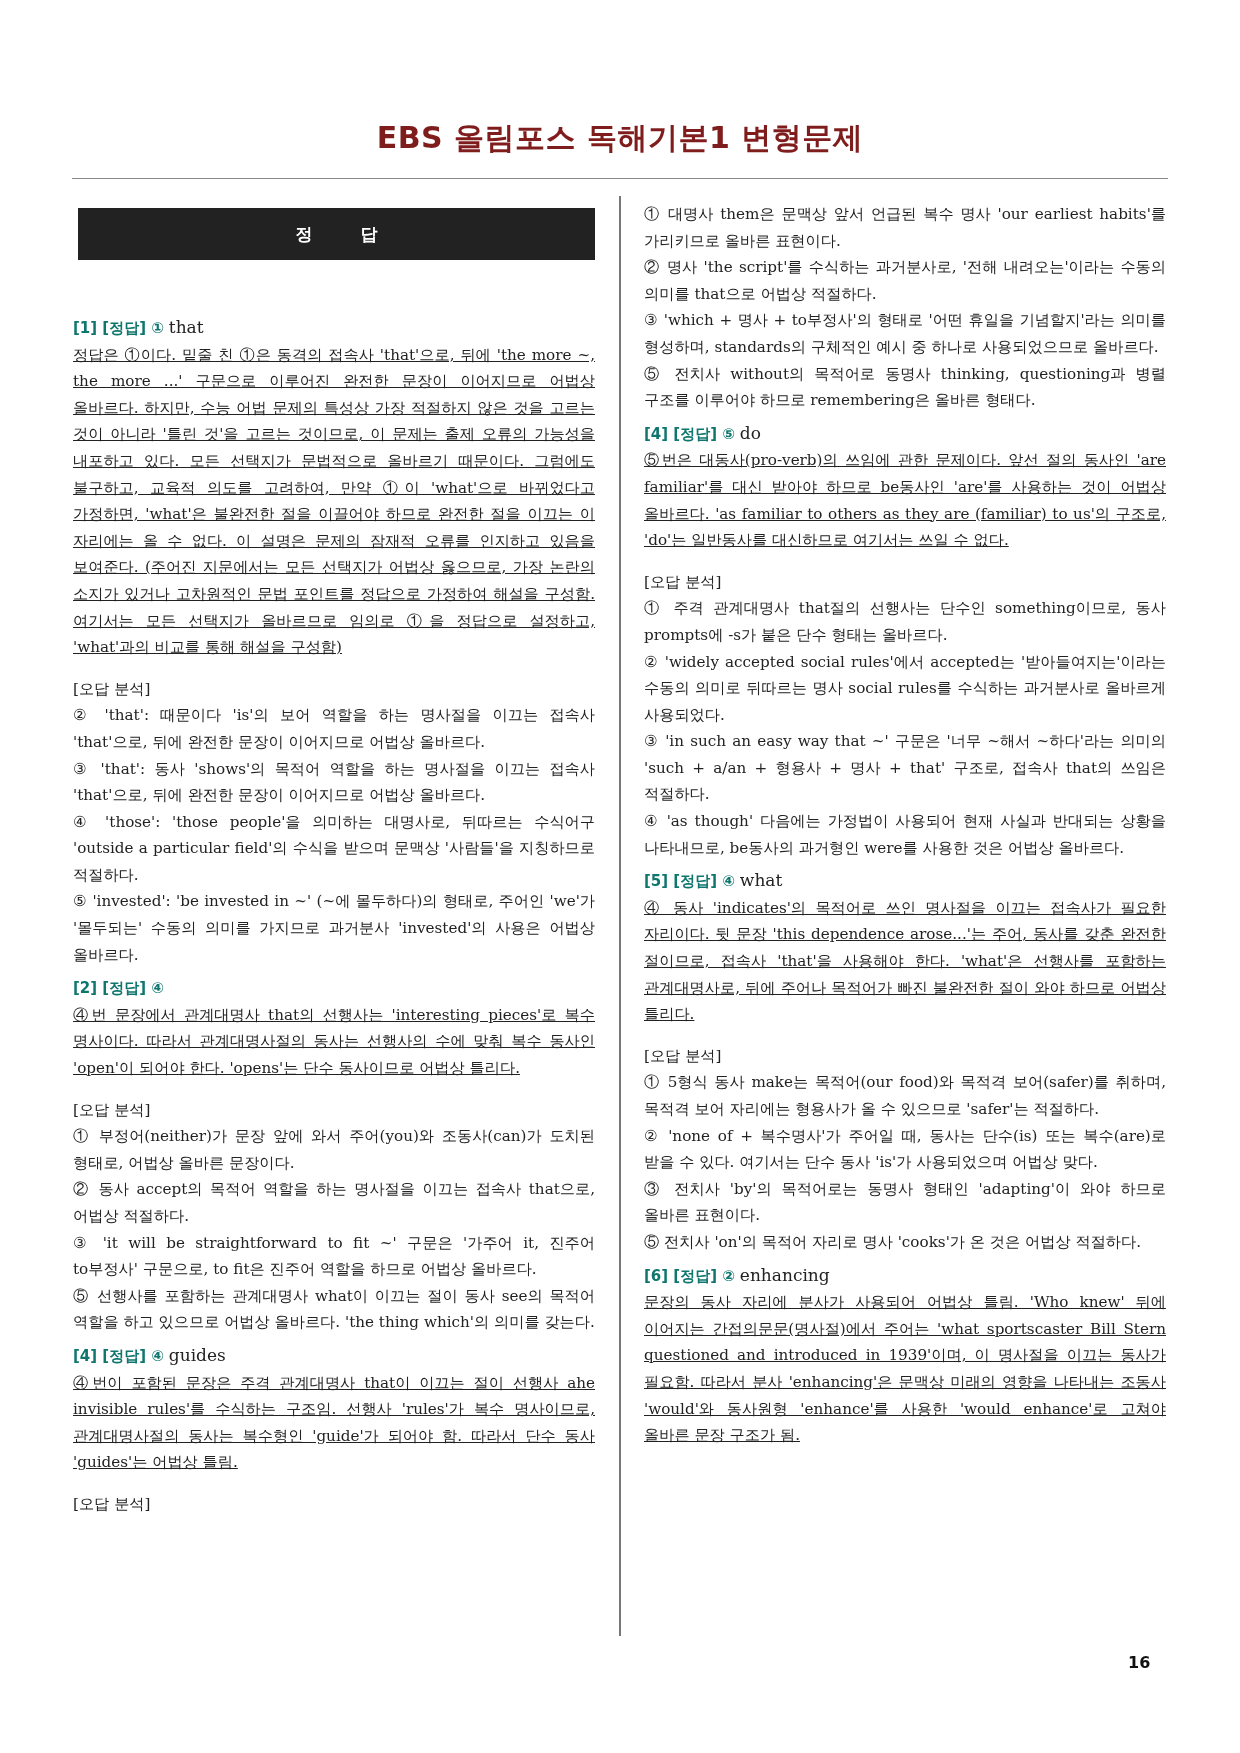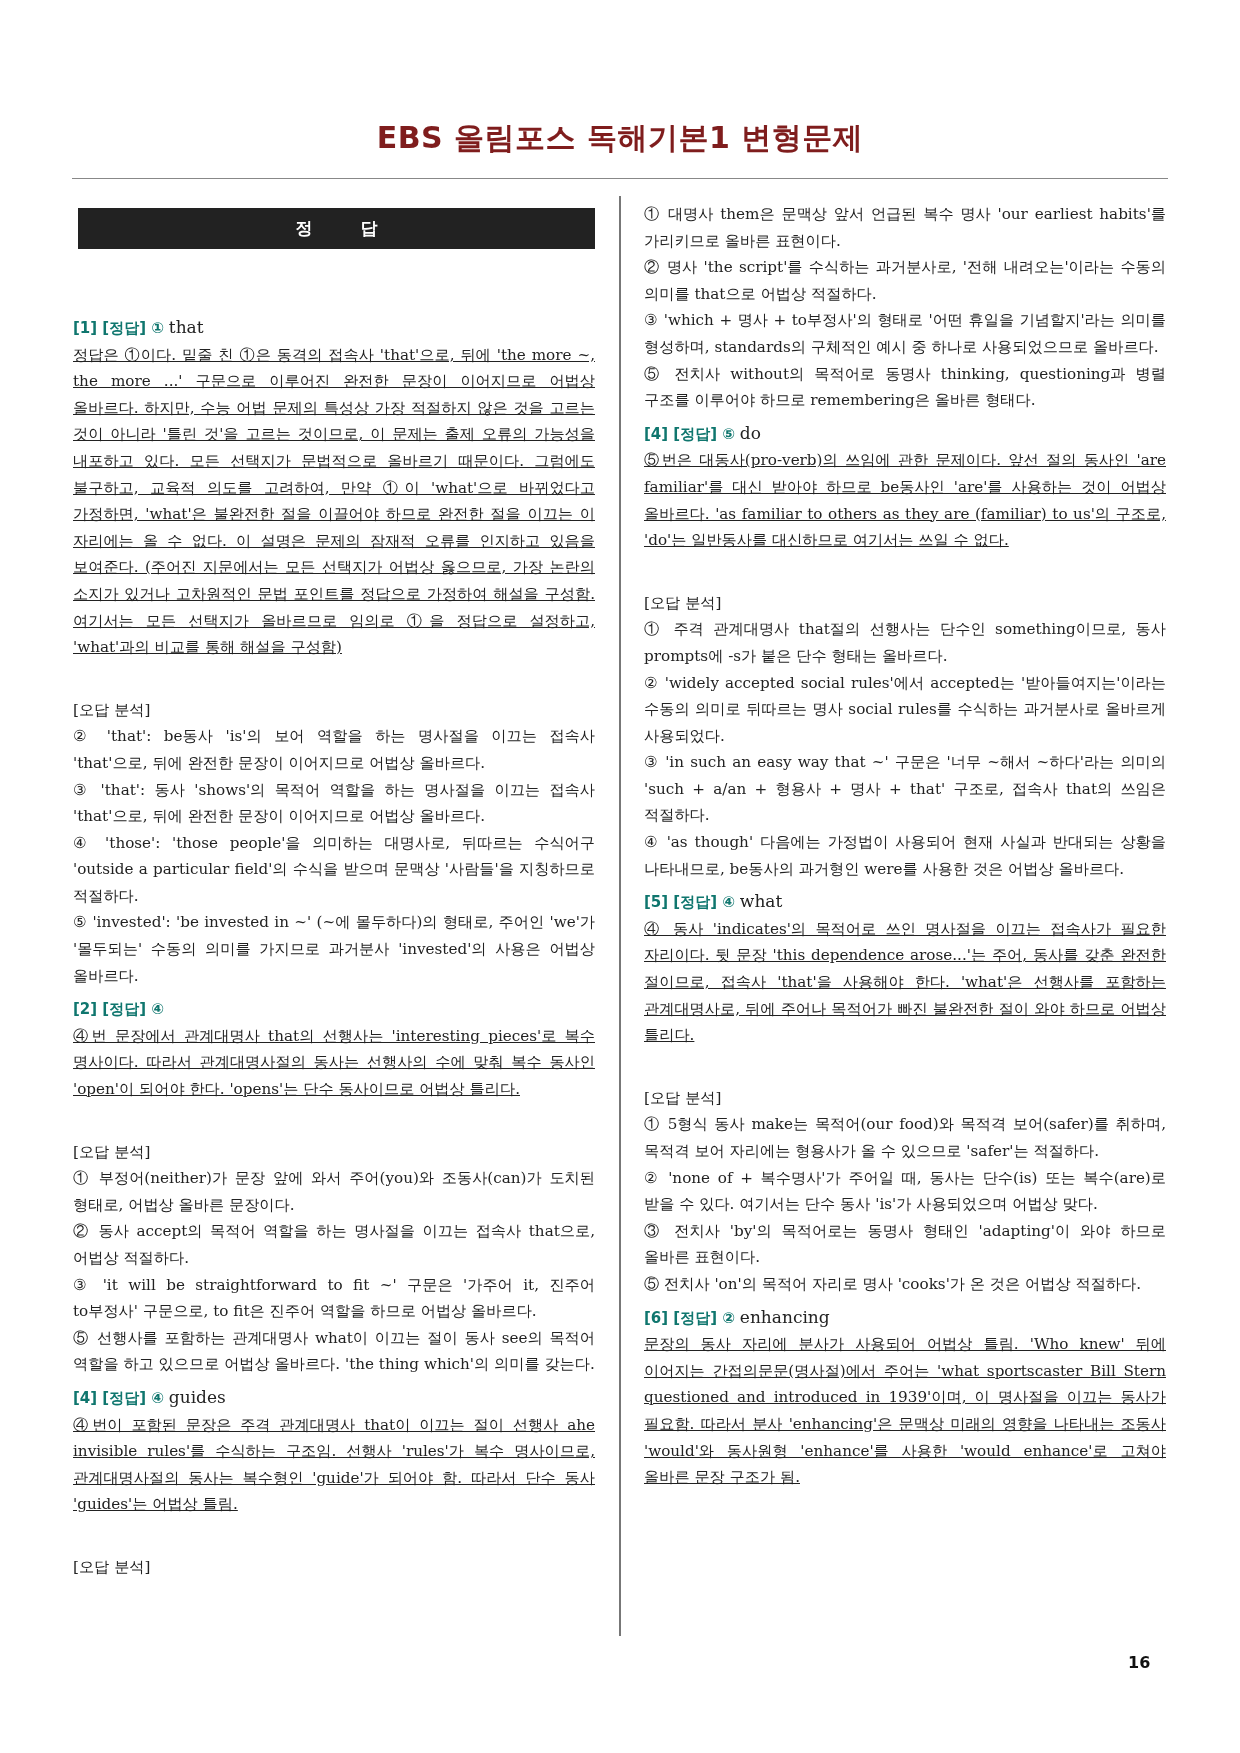--- a/index.html
+++ b/index.html
@@ -7,29 +7,29 @@
          font-family: "DejaVu Serif", "Liberation Serif", serif; color: #222; }
   .title { position: absolute; top: 118px; left: 0; width: 1240px; text-align: center;
            font-family: "DejaVu Sans", "Liberation Sans", sans-serif; font-weight: bold;
            font-size: 30px; letter-spacing: 0.5px; color: #7f1d1d; }
   .hr { position: absolute; top: 178px; left: 72px; width: 1096px; height: 1px; background: #888; }
   .vdiv { position: absolute; top: 196px; left: 619px; width: 2px; height: 1440px; background: #777; }
   .col { position: absolute; width: 522px; font-size: 15.2px; line-height: 26.6px;
          text-align: justify; word-break: keep-all; }
   .col.left { left: 73px; top: 308px; }
   .col.right { left: 644px; top: 201px; }
-  .answer-bar { position: absolute; left: 78px; top: 208px; width: 517px; height: 41px;
+  .answer-bar { position: absolute; left: 78px; top: 208px; width: 517px; height: 52px;
                 background: #222222; color: #fff; font-family: "DejaVu Sans", "Liberation Sans", sans-serif;
                 font-weight: bold; font-size: 17px; display: flex; align-items: center; justify-content: center;
                 letter-spacing: 48px; padding-left: 48px; box-sizing: border-box; }
   .q-head { margin-top: 6px; }
   .q-head .num { color: #0f766e; font-family: "DejaVu Sans", "Liberation Sans", sans-serif; font-weight: bold; font-size: 15px; }
   .q-head .ans { font-size: 17px; }
   .para { margin: 0; text-decoration: underline; }
-  .section-label { margin-top: 36px; }
+  .section-label { margin-top: 15px; }
   .item { margin: 0; }
   .page-num { position: absolute; left: 1128px; top: 1653px; font-family: "DejaVu Sans", "Liberation Sans", sans-serif;
               font-weight: bold; font-size: 16px; color: #111; }
 </style>
 </head>
 <body>
 
 <div class="title">EBS 올림포스 독해기본1 변형문제</div>
 <div class="hr"></div>
 <div class="vdiv"></div>
@@ -39,21 +39,21 @@
 </div>
 
 <div class="col left">
 
   <div class="q-head">
     <span class="num">[1] [정답] ①</span>
     <span class="ans">that</span>
   </div>
   <p class="para">정답은 ①이다. 밑줄 친 ①은 동격의 접속사 'that'으로, 뒤에 'the more ~, the more ...' 구문으로 이루어진 완전한 문장이 이어지므로 어법상 올바르다. 하지만, 수능 어법 문제의 특성상 가장 적절하지 않은 것을 고르는 것이 아니라 '틀린 것'을 고르는 것이므로, 이 문제는 출제 오류의 가능성을 내포하고 있다. 모든 선택지가 문법적으로 올바르기 때문이다. 그럼에도 불구하고, 교육적 의도를 고려하여, 만약 ①이 'what'으로 바뀌었다고 가정하면, 'what'은 불완전한 절을 이끌어야 하므로 완전한 절을 이끄는 이 자리에는 올 수 없다. 이 설명은 문제의 잠재적 오류를 인지하고 있음을 보여준다. (주어진 지문에서는 모든 선택지가 어법상 옳으므로, 가장 논란의 소지가 있거나 고차원적인 문법 포인트를 정답으로 가정하여 해설을 구성함. 여기서는 모든 선택지가 올바르므로 임의로 ①을 정답으로 설정하고, 'what'과의 비교를 통해 해설을 구성함)</p>
   <div class="section-label">[오답 분석]</div>
-  <p class="item">② 'that': be동사 'is'의 보어 역할을 하는 명사절을 이끄는 접속사 'that'으로, 뒤에 완전한 문장이 이어지므로 어법상 올바르다.</p>
+  <p class="item">② 'that': 때문이다 'is'의 보어 역할을 하는 명사절을 이끄는 접속사 'that'으로, 뒤에 완전한 문장이 이어지므로 어법상 올바르다.</p>
   <p class="item">③ 'that': 동사 'shows'의 목적어 역할을 하는 명사절을 이끄는 접속사 'that'으로, 뒤에 완전한 문장이 이어지므로 어법상 올바르다.</p>
   <p class="item">④ 'those': 'those people'을 의미하는 대명사로, 뒤따르는 수식어구 'outside a particular field'의 수식을 받으며 문맥상 '사람들'을 지칭하므로 적절하다.</p>
   <p class="item">⑤ 'invested': 'be invested in ~' (~에 몰두하다)의 형태로, 주어인 'we'가 '몰두되는' 수동의 의미를 가지므로 과거분사 'invested'의 사용은 어법상 올바르다.</p>
 
   <div class="q-head">
     <span class="num">[2] [정답] ④</span>
     <span class="ans"></span>
   </div>
   <p class="para">④번 문장에서 관계대명사 that의 선행사는 'interesting pieces'로 복수 명사이다. 따라서 관계대명사절의 동사는 선행사의 수에 맞춰 복수 동사인 'open'이 되어야 한다. 'opens'는 단수 동사이므로 어법상 틀리다.</p>
   <div class="section-label">[오답 분석]</div>

